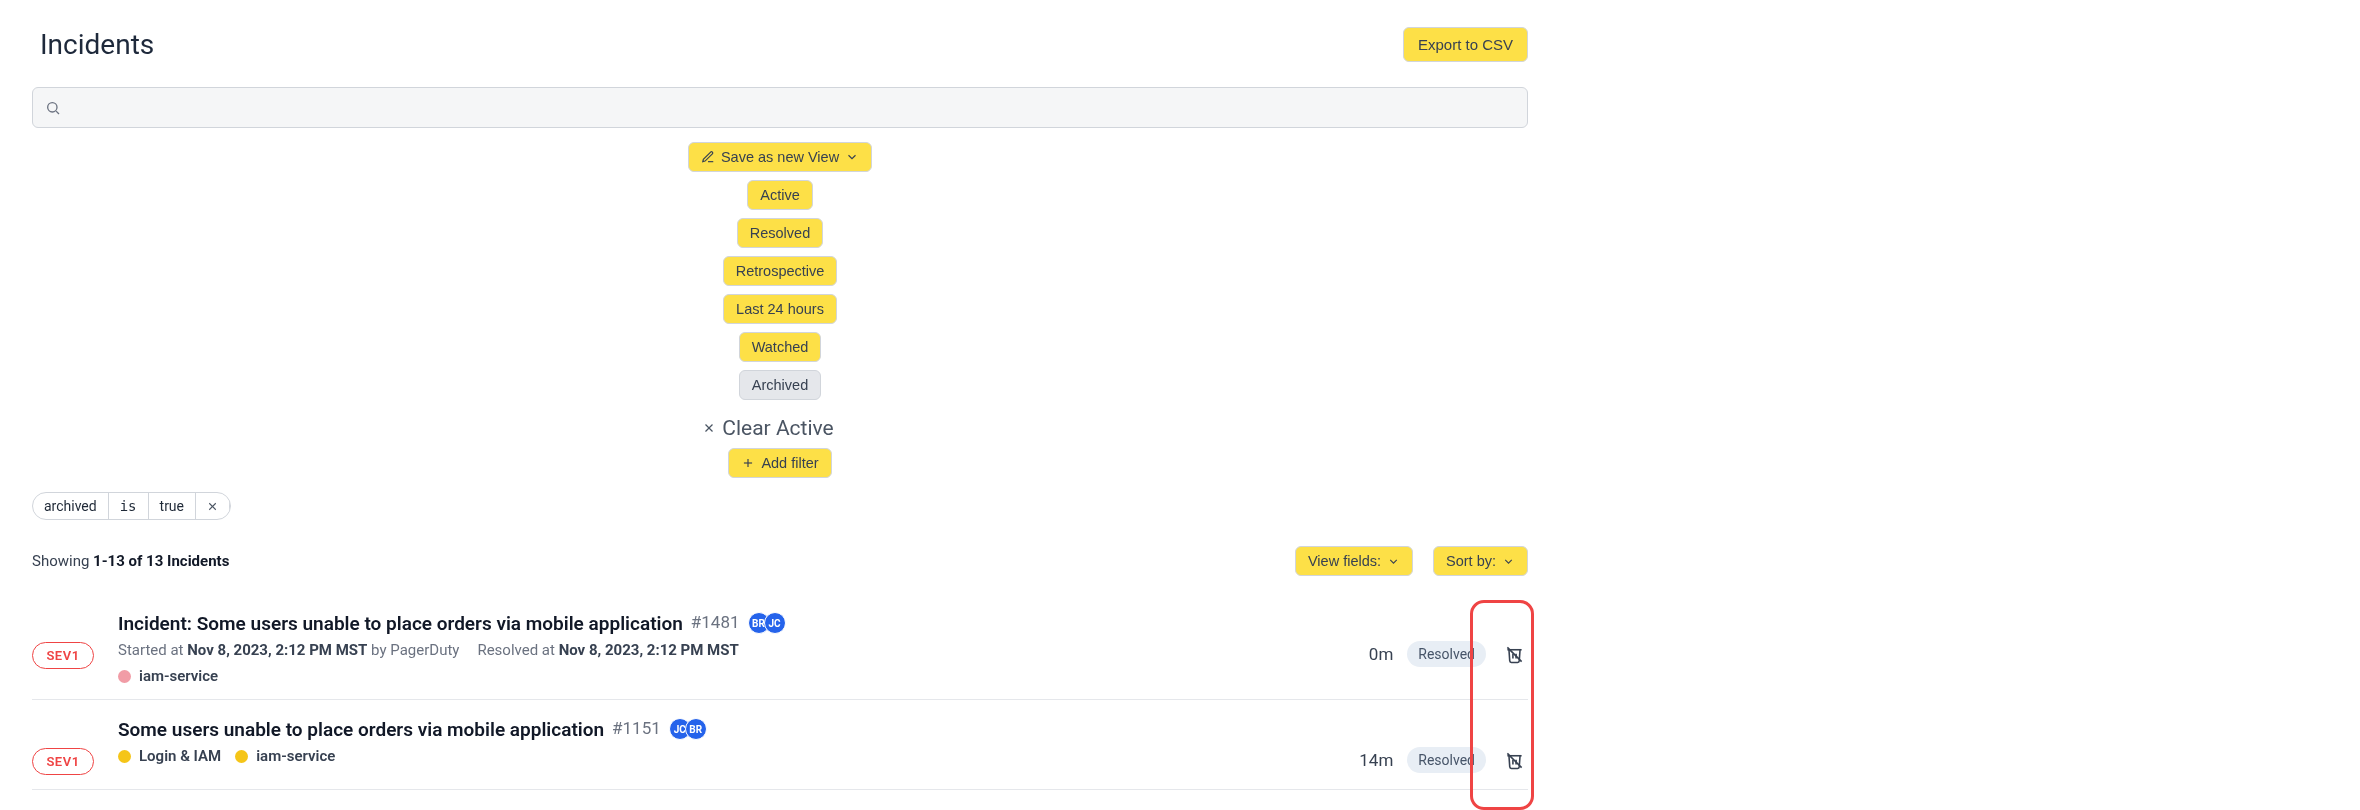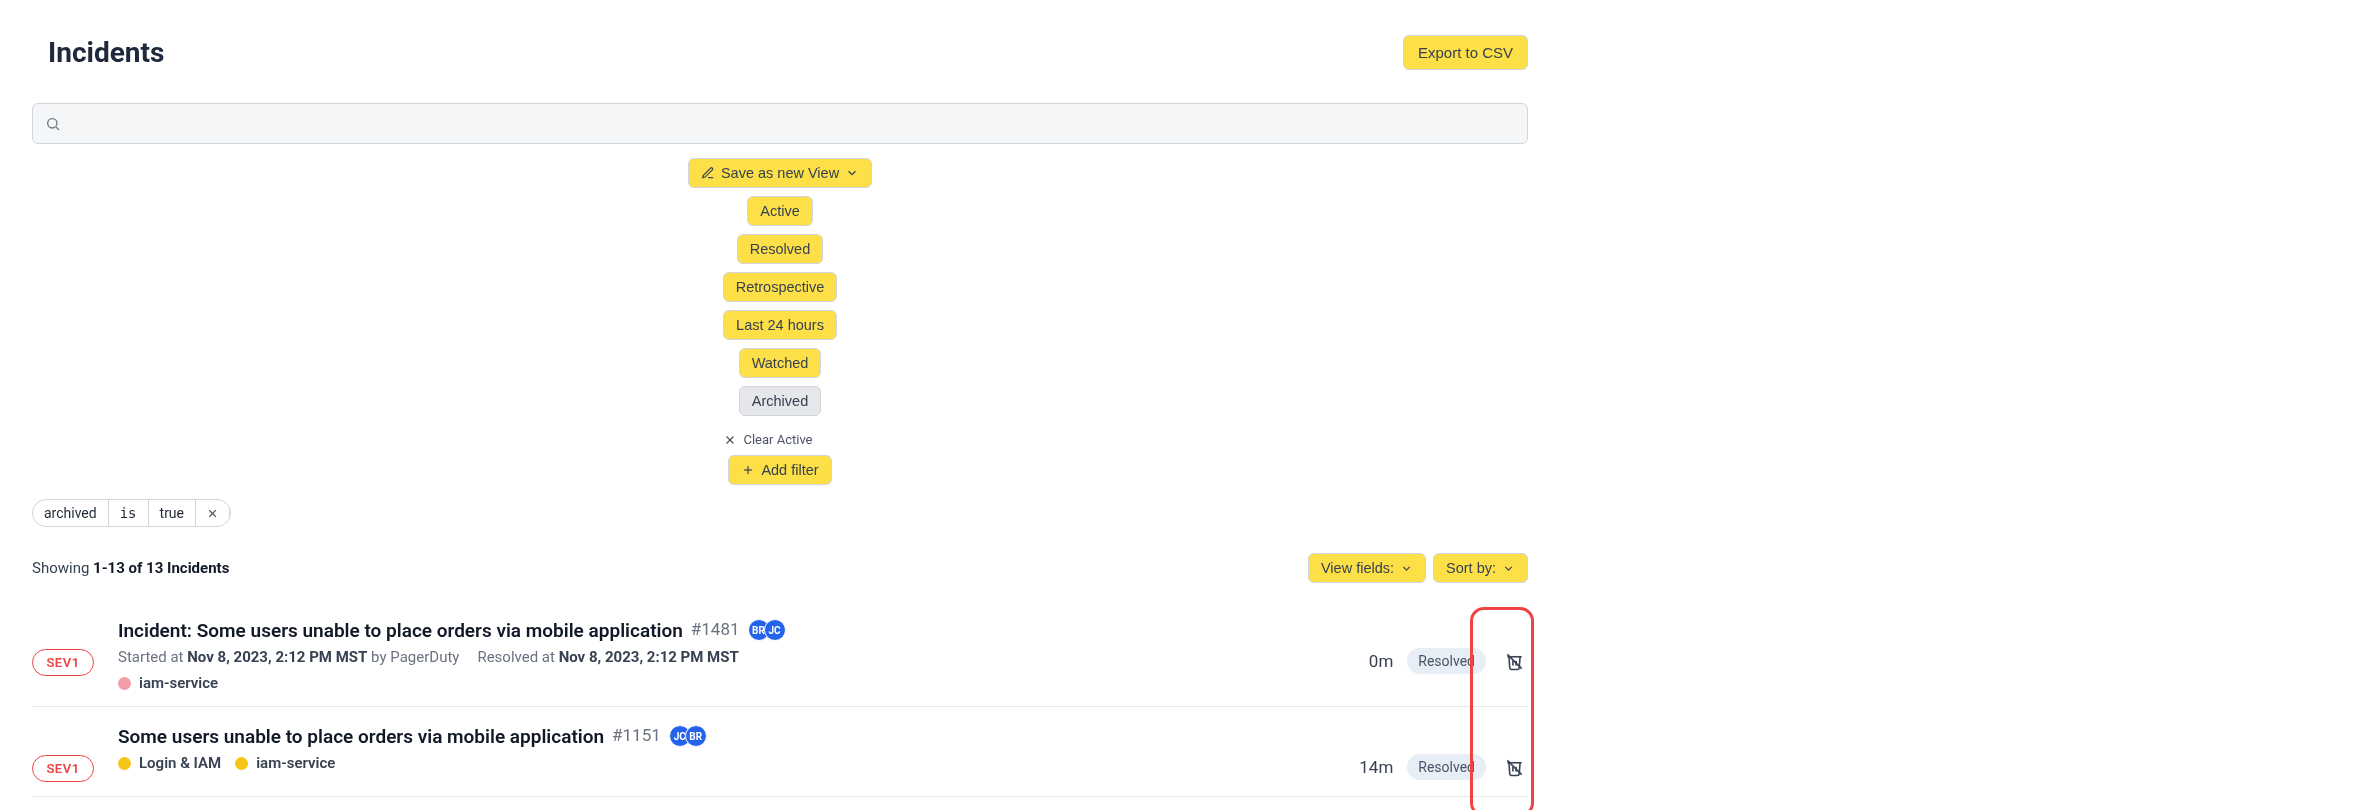--- a/index.html
+++ b/index.html
@@ -12,23 +12,23 @@
     width: 1560px;
   }
   .header-row {
     display: flex;
     justify-content: space-between;
     align-items: center;
     margin-bottom: 18px;
   }
   .page-title {
     font-size: 28px;
-    font-weight: 700;
+    font-weight: 400;
     color: #1e293b;
-    margin: 16px;
+    margin: 8px;
   }
   .btn {
     display: inline-flex;
     align-items: center;
     gap: 6px;
     border: 1px solid #d1d5db;
     background: #fde047;
     padding: 8px 14px;
     font-size: 15px;
     border-radius: 6px;
@@ -65,21 +65,21 @@
     gap: 8px;
     margin-bottom: 14px;
     flex-direction: column;
   }
   .toolbar-spacer { flex: 1; }
   .clear-active {
     display: inline-flex;
     align-items: center;
     gap: 6px;
     color: #4b5563;
-    font-size: 13px;
+    font-size: 21px;
     cursor: pointer;
     margin-right: 24px;
   }
   .filter-chip {
     display: inline-flex;
     align-items: center;
     border: 1px solid #d1d5db;
     border-radius: 18px;
     overflow: hidden;
     font-size: 14px;
@@ -98,21 +98,21 @@
   }
   .results-row {
     display: flex;
     justify-content: space-between;
     align-items: center;
     margin: 26px 0 18px;
     font-size: 15px;
     color: #374151;
   }
   .results-row b { color:#111827; }
-  .results-actions { display:flex; gap:7px;margin-left:44px; }
+  .results-actions { display:flex; gap:20px;margin-left:44px; }
   .incident-list { }
   .incident-row {
     display: flex;
     align-items: flex-start;
     padding: 18px 0 14px;
     border-bottom: 1px solid #e5e7eb;
     gap: 24px;
   }
   .sev-badge {
     border: 1.5px solid #ef4444;

